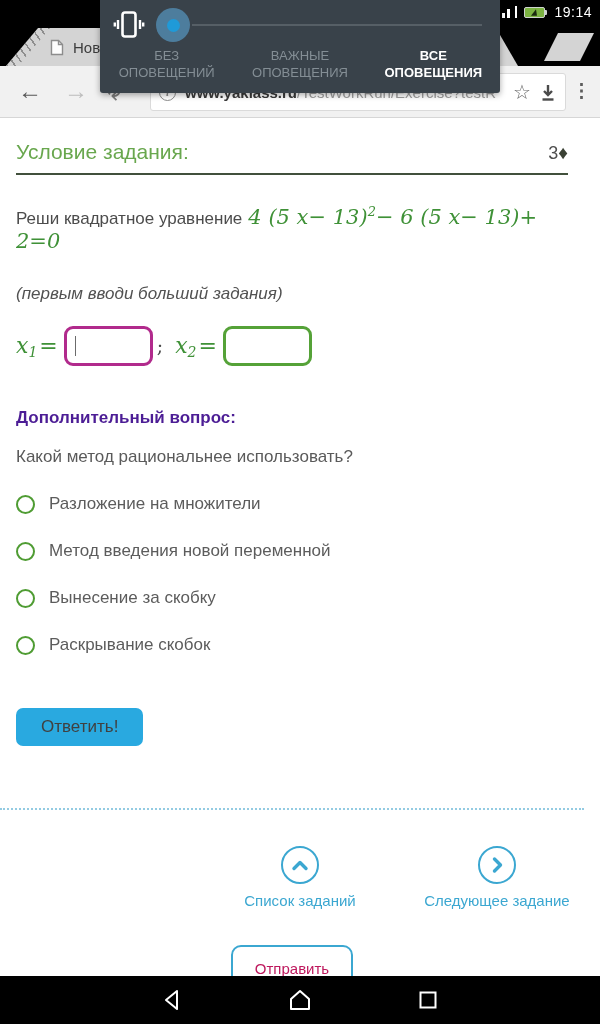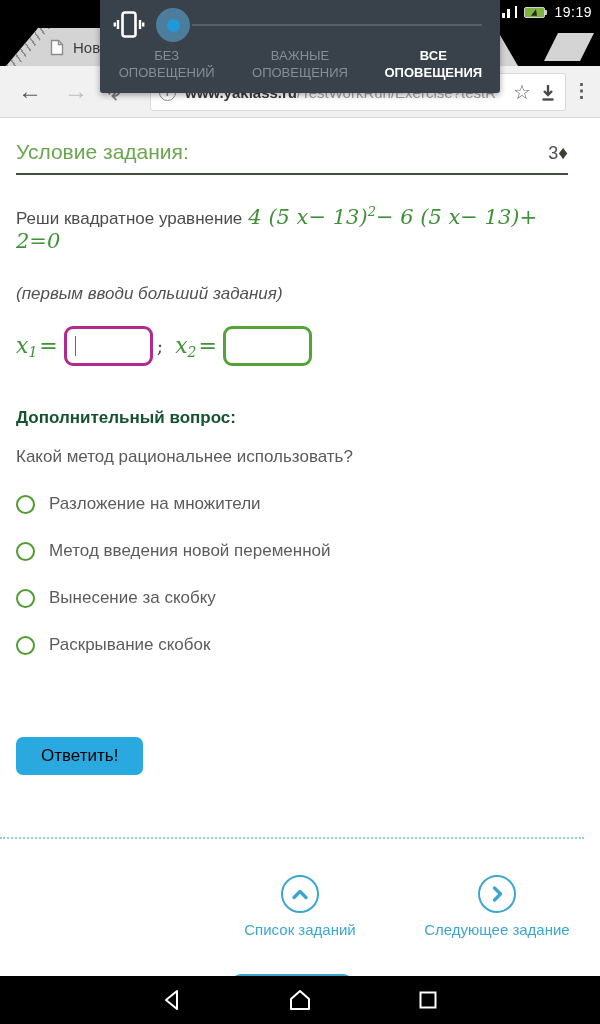--- a/index.html
+++ b/index.html
@@ -113,29 +113,29 @@
   .answers { margin-top:22px; display:flex; align-items:center; }
   .x-label { font-size:22px;text-align:center; }
   .x-label sub { font-size:14px; vertical-align:-4px; }
   .x-label .eqs { margin-left:2px; }
   .ans-input { width:89px; height:40px; background:#fff; border-radius:9px; margin-left:6px; position:relative; }
   .ans-input.magenta { border:3px solid #b12a8c; }
   .ans-input.green { border:3px solid #55a238; }
   .caret { position:absolute; left:8px; top:7px; width:1.5px; height:20px; background:#6b6b6b; }
   .ans-sep { font-family:"DejaVu Serif", serif; color:#4a4a4a; font-size:19px; margin:0 12px 0 4px; }
 
-  .q-title { margin-top:42px; font-size:17px; font-weight:bold; color:#14532d; }
+  .q-title { margin-top:42px; font-size:17px; font-weight:bold; color:#4c1d95; }
   .q-sub { margin-top:19px; font-size:17px; color:#5a5a5a; }
 
   .opt-row { display:flex; align-items:flex-end; margin-top:27px; }
   .radio { width:19px; height:19px; border:2.4px solid #4f9c33; border-radius:50%; background:#fff; flex:0 0 auto; }
   .opt-label { margin-left:14px; font-size:17px; color:#5c5c5c; }
 
   .answer-btn {
-    display:inline-block; margin-top:82px; background:#29a9e0; color:#000000;
+    display:inline-block; margin-top:53px; background:#29a9e0; color:#404040;
     border:none; border-radius:7px; font-size:17px; padding:9px 25px;
     font-family:"Liberation Sans", sans-serif;
   }
 
   .dotted-sep { border:none; border-top:2px dotted #93cbe2; margin-top:62px; }
 
   .footer-nav { position:relative; height:95px; margin-top:24px; }
   .fnav-group { position:absolute; top:12px; text-align:center; }
   .fnav-list { left:230px; width:140px; }
   .fnav-next { left:417px; width:160px; }
@@ -169,21 +169,21 @@
       <i class="s1"></i>
       <i class="s2"></i>
       <i class="s3"></i>
     </span>
   <span class="battery">
     <span class="batt-body">
         <span class="bolt"></span>
       </span>
       <span class="batt-cap"></span>
   </span>
-  <span class="clock">19:19</span>
+  <span class="clock">19:14</span>
 </div>
 
 <div class="tab-strip">
   <div class="tab">
     <span class="tab-hatch"></span>
     <svg class="page-ico" width="14" height="17" viewBox="0 0 14 17">
       <path d="M1.5 1.5 h7 l4 4 v10 h-11 z" fill="#fdfdfd" stroke="#8d8d8d" stroke-width="1.4"></path>
       <path d="M8.5 1.5 v4 h4" fill="none" stroke="#8d8d8d" stroke-width="1.4"></path>
     </svg>
     <span class="tab-title">Новая</span>

